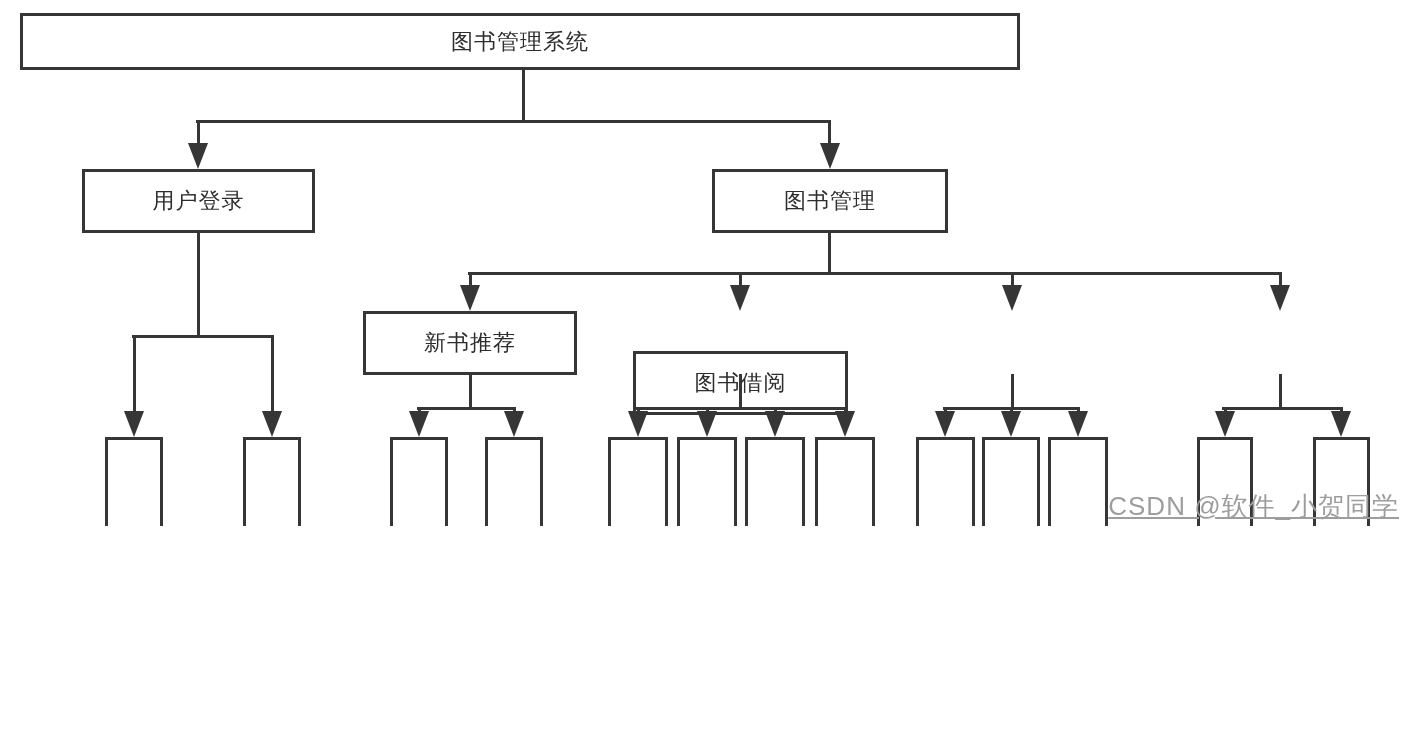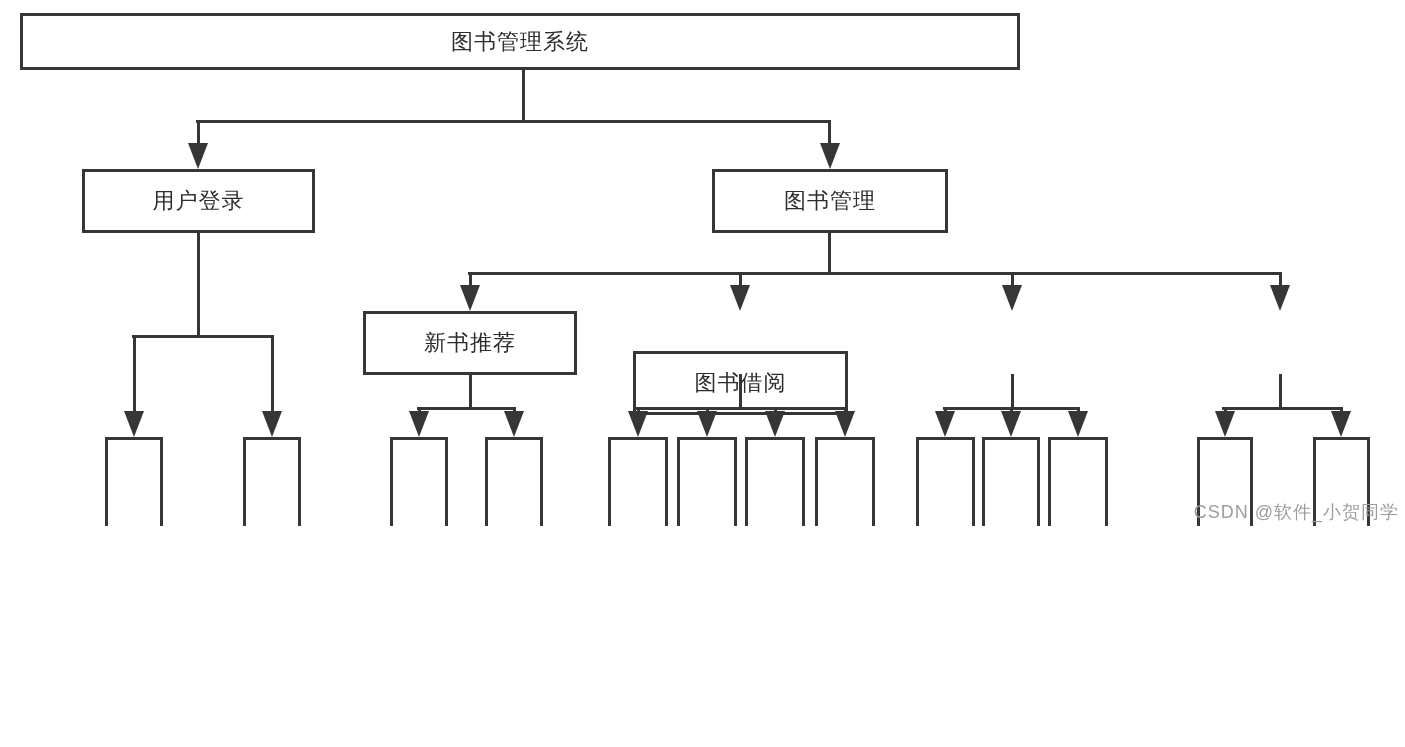--- a/index.html
+++ b/index.html
@@ -57,23 +57,24 @@
     position:absolute;
     width:0;height:0;
     border-left:10px solid transparent;
     border-right:10px solid transparent;
     border-top:26px solid var(--line);
   }
   .watermark{
     position:absolute;
     right:6px;
     bottom:2px;
-    font-size:18px;
+    font-size:26px;
     letter-spacing:1px;
     color:var(--watermark);
+    text-decoration:underline;
   }
 </style>
 </head>
 <body>
 
 <div id="canvas">
 
   <div class="hbox" style="left:20px;top:13px;width:1000px;height:57px;">
     <span>图书管理系统</span>
   </div>

